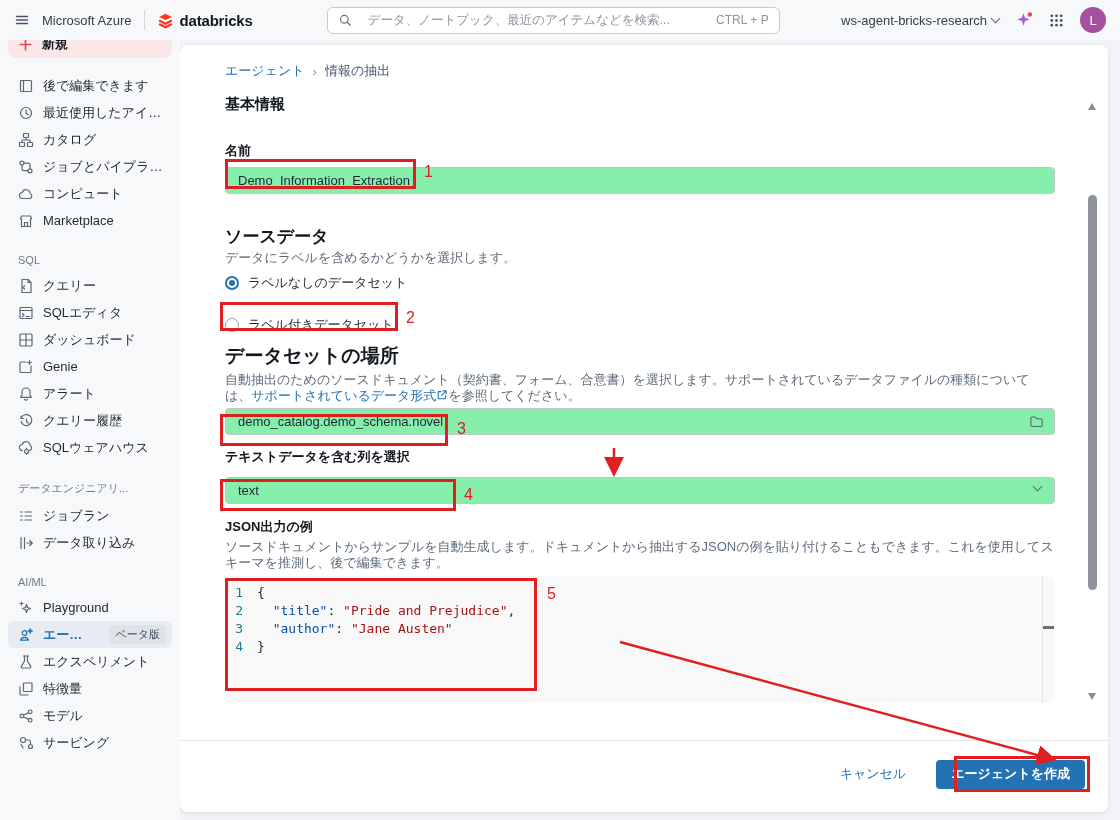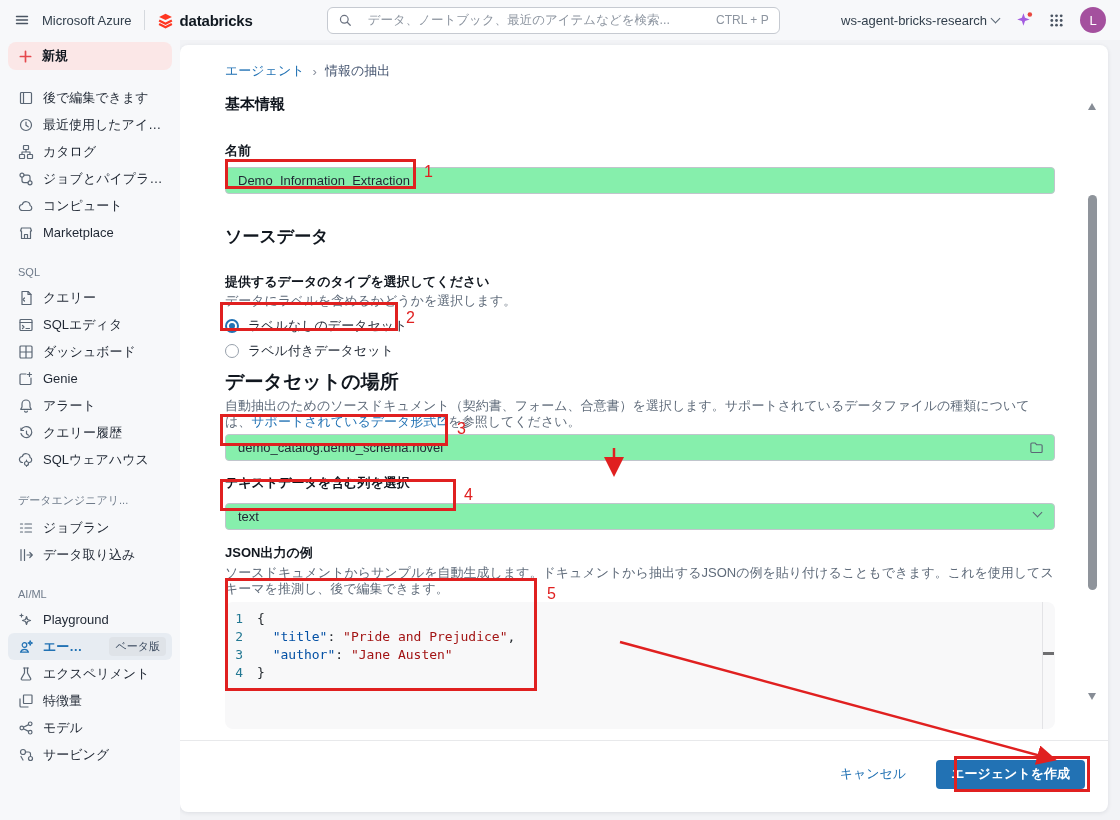--- a/index.html
+++ b/index.html
@@ -34,21 +34,21 @@
   .wsname { font-size:13px; color:#33404d; display:flex; align-items:center; gap:5px; cursor:pointer; }
   .chev { width:7px; height:7px; border-right:1.5px solid #5b6775; border-bottom:1.5px solid #5b6775; transform:rotate(45deg); margin-top:-3px; }
   .assistant { position:relative; display:flex; cursor:pointer; }
   .appgrid { display:flex; cursor:pointer; }
   .avatar {
     width:26px; height:26px; border-radius:50%; background:#a4509e; color:#fff;
     font-size:13px; display:flex; align-items:center; justify-content:center; cursor:pointer;
   }
   
   .sidebar {
-    position:absolute; left:0; top:36px; width:180px; bottom:0;
+    position:absolute; left:0; top:24px; width:180px; bottom:0;
     background:#f7f8fa; padding:6px 8px; overflow:hidden; z-index:5;
   }
   .newbtn {
     height:28px; background:#fbe7e7; border-radius:8px; display:flex; align-items:center;
     gap:9px; padding:0 10px; cursor:pointer; margin-bottom:14px;
   }
   .newbtn .lbl { font-weight:700; font-size:13px; color:#11171f; }
   .item {
     height:27px; display:flex; align-items:center; gap:9px; padding:0 6px 0 10px;
     border-radius:6px; cursor:pointer; white-space:nowrap; color:#1f2733;
@@ -77,21 +77,21 @@
   .lab { margin-top:28px; font-size:13px; font-weight:700; color:#11171f; }
   .tinput {
     margin-top:7px; width:830px; height:27px; border:1px solid #c0c5cc; border-radius:4px;
     font-size:13px; color:#1f2733; padding:0 12px; outline:none; font-family:inherit; background:#86efac;
     display:block;
   }
   .h-source { margin-top:31px; font-size:17px; font-weight:700; color:#11171f; }
   .lab2 { margin-top:25px; font-size:13px; font-weight:700; color:#11171f; }
   .help { margin-top:3px; font-size:13px; color:#5f6b7a; line-height:16px; width:830px; }
   .radio-row { display:flex; align-items:center; gap:9px; height:22px; margin-top:6px; cursor:pointer; }
-  .radio-row + .radio-row { margin-top:4px; height:20px;align-items:center; }
+  .radio-row + .radio-row { margin-top:21px; height:20px;align-items:center; }
   .radio { width:14px; height:14px; border-radius:50%; border:1px solid #98a1ac; background:#fff; position:relative; flex:0 0 auto; }
   .radio.sel { border:2px solid #2272b4; }
   .radio.sel::after {
     content:""; position:absolute; left:2px; top:2px; width:6px; height:6px;
     border-radius:50%; background:#2272b4;
   }
   .lab3 { margin-top:8px; font-size:19px; font-weight:700; color:#11171f; }
   .link { color:#2272b4; cursor:pointer; }
   .inputwrap { position:relative; width:830px; margin-top:4px; }
   .inputwrap .tinput { margin-top:0; width:100%; }
@@ -364,21 +364,20 @@
       <span class="bc-cur">情報の抽出</span>
     </div>
 
     <div class="h-basic">基本情報</div>
 
     <div class="lab">名前</div>
     <input class="tinput" value="Demo_Information_Extraction" style="">
 
     <div class="h-source">ソースデータ</div>
 
-    <div class="lab2">提供するデータのタイプを選択してください</div>
     <div class="help" style="margin-top:2px">データにラベルを含めるかどうかを選択します。</div>
 
     <div class="radio-row">
       <span class="radio sel"></span>
       <span>ラベルなしのデータセット</span>
     </div>
     <div class="radio-row">
       <span class="radio"></span>
       <span>ラベル付きデータセット</span>
     </div>

